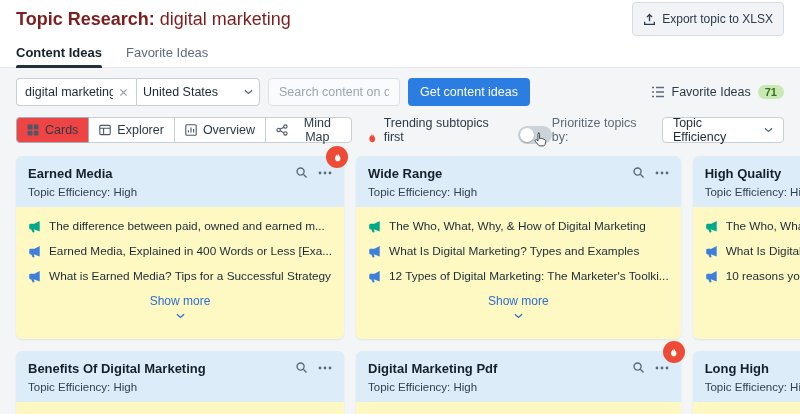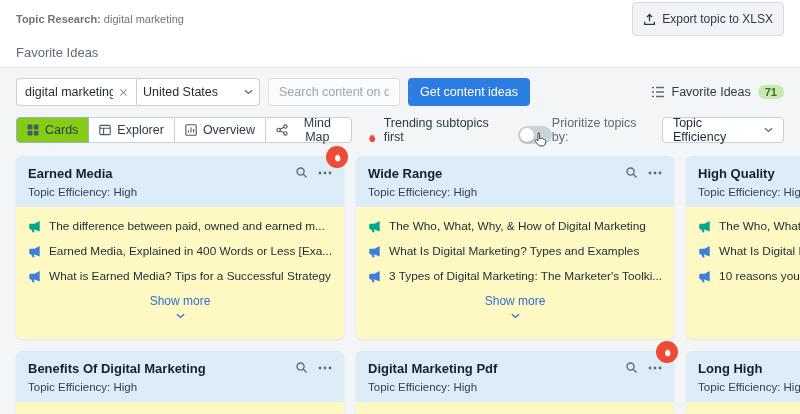--- a/index.html
+++ b/index.html
@@ -2,21 +2,21 @@
 <html><head>
 <meta charset="utf-8">
 <style>
   * { margin:0; padding:0; box-sizing:border-box; }
   html,body { width:800px; height:414px; overflow:hidden; }
   body { font-family:"Liberation Sans", sans-serif; background:#f3f5f7; color:#1d2a36; }
   button { font-family:inherit; cursor:pointer; }
 
   
   .topbar { height:38px; background:#fff; display:flex; align-items:center; justify-content:space-between; padding:0 16px; }
-  .title { font-size:11px; color:#737373; }
+  .title { font-size:18px; color:#7f1d1d; }
   .title-label { font-weight:700; }
   .export-btn { display:inline-flex; align-items:center; gap:6px; background:#f1f3f6; border:1px solid #d6dce2; border-radius:4px; height:34px; padding:0 10px; font-size:12px; color:#2b3a48; }
 
   
   .tabs { background:#fff; padding:0 16px; display:flex; gap:24px; border-bottom:1px solid #e4e8ec; height:30px; }
   .tab { font-size:13px; color:#5c6b7a; display:flex; align-items:center; position:relative; cursor:pointer; }
   .tab.active { color:#15202b; font-weight:700; }
   .tab.active::after { content:""; position:absolute; left:0; right:0; bottom:-1px; height:3px; background:#222f3d; border-radius:2px 2px 0 0; }
 
   .content { padding:10px 16px 0; }
@@ -32,21 +32,21 @@
   .primary-btn { margin-left:8px; height:28px; padding:0 12px; background:#2b7de1; border:none; border-radius:4px; color:#fff; font-size:12.5px; }
   .favorites { margin-left:auto; display:flex; align-items:center; gap:7px; font-size:12.5px; color:#2b3a48; cursor:pointer; }
   .fav-badge { background:#c9e9b4; color:#3c6e1f; border-radius:9px; padding:1px 7px; font-size:11px; font-weight:700; }
 
   
   .toolbar-row { margin-top:10px; display:flex; align-items:center; }
   .segmented { display:flex; }
   .seg { display:inline-flex; align-items:center; gap:6px; height:26px; padding:0 10px; background:#fff; border:1px solid #c7cfd7; margin-left:-1px; font-size:12.5px; color:#2b3a48; }
   .seg:first-child { border-radius:4px 0 0 4px; margin-left:0; }
   .seg:last-child { border-radius:0 4px 4px 0; }
-  .seg.active { background:#84cc16; border-color:#9fb0bf; position:relative; z-index:1; }
+  .seg.active { background:#ef4444; border-color:#9fb0bf; position:relative; z-index:1; }
   .trending { margin-left:14px; display:flex; align-items:flex-end; gap:6px; font-size:12.5px; color:#2b3a48; }
   .toggle-wrap { position:relative; display:flex; align-items:center; margin-left:4px; }
   .toggle { width:34px; height:18px; border-radius:9px; background:#ccd4db; position:relative; border:none; }
   .toggle-knob { position:absolute; left:2px; top:2px; width:14px; height:14px; border-radius:50%; background:#fff; box-shadow:0 1px 2px rgba(0,0,0,.25); }
   .cursor-pointer { position:absolute; left:15px; top:5px; z-index:5; }
   .prioritize { margin-left:auto; display:flex; align-items:center; gap:8px; }
   .prioritize-label { font-size:12.5px; color:#5c6b7a; }
   .select-box { display:flex; align-items:center; gap:8px; height:26px; background:#fff; border:1px solid #c7cfd7; border-radius:4px; padding:0 10px; font-size:12.5px; color:#1d2a36; cursor:pointer; }
 
   
@@ -81,20 +81,23 @@
         <svg viewBox="0 0 14 14" width="13" height="13" fill="none" stroke="#2b3a48" stroke-width="1.4">
             <path d="M7 9V1.8M4.2 4.4 7 1.6l2.8 2.8"></path>
             <path d="M1.8 9.5v2.7h10.4V9.5"></path>
           </svg>
       </span>
       <span>Export topic to XLSX</span>
     </button>
   </header>
 
   <nav class="tabs">
+      <div class="tab active">
+        <span class="tab-label">Content Ideas</span>
+      </div>
       <div class="tab">
         <span class="tab-label">Favorite Ideas</span>
       </div>
     </nav>
 
   <main class="content">
 
     <div class="search-row">
       <div class="kw-group">
         <input class="kw-input" type="text" value="digital marketing" style="">
@@ -312,21 +315,21 @@
                   </svg>
                 </span>
     <span class="idea-text">What Is Digital Marketing? Types and Examples</span>
   </li>
               <li class="idea">
     <span class="idea-icon">
                   <svg viewBox="0 0 14 14" width="13" height="13">
                     <path fill="#3d7fdb" d="M12.6 1.1v11.4L7 10.1H6.2l.8 2a.8.8 0 0 1-.45 1l-.8.3a.8.8 0 0 1-1-.45L3.65 10.1h-.9A1.45 1.45 0 0 1 1.3 8.65v-3.1A1.45 1.45 0 0 1 2.75 4.1h4.2L12.6 1.1z"></path>
                   </svg>
                 </span>
-    <span class="idea-text">3 Types of Digital Marketing: The Marketer's Toolki...</span>
+    <span class="idea-text">12 Types of Digital Marketing: The Marketer's Toolki...</span>
   </li>
             </ul>
       <div class="show-more">
         <span class="sm-label">Show more</span>
         <span style="display:inline-flex">
           <svg viewBox="0 0 10 6" width="9" height="6" fill="none" stroke="#2e6fd0" stroke-width="1.5">
                   <path d="M1 1l4 3.6L9 1"></path>
                 </svg>
         </span>
       </div>

